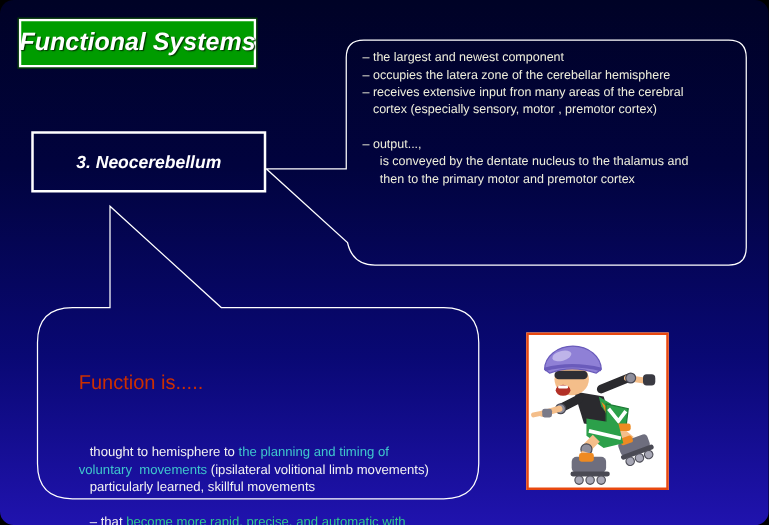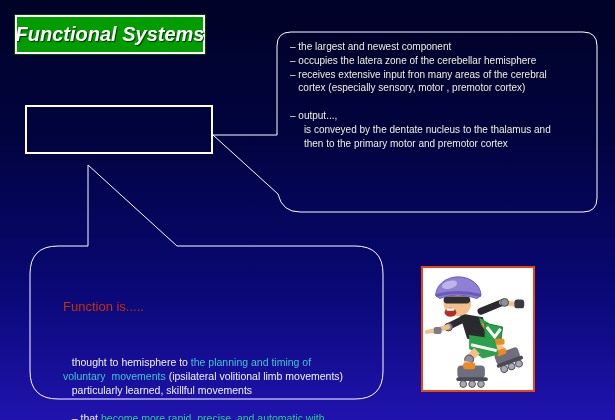--- a/index.html
+++ b/index.html
@@ -1,19 +1,20 @@
 <!DOCTYPE html>
 <html><head>
 <meta charset="utf-8">
 <style>
   html,body { margin:0; padding:0; background:#000; }
   .slide {
     position:relative; width:615px; height:420px; overflow:hidden;
     background: linear-gradient(180deg, #000226 0%, #01033E 32%, #090874 68%, #2013AE 100%);
     font-family:"Liberation Sans","DejaVu Sans",sans-serif;
+    border-radius:11px;
   }
   .title-box {
     position:absolute; left:15px; top:15px; width:186px; height:35px;
     background:#009C00; border:2px solid #FFFFFF; outline:1px solid #063D06;
     display:flex; align-items:center; justify-content:center;
   }
   .title-box span {
     color:#FFFFFF; font-size:20px; font-weight:bold; font-style:italic;
     text-shadow:1px 1px 1px #013301; white-space:nowrap;
   }
@@ -25,39 +26,40 @@
   .topic-box div {
     color:#FFFFFF; font-weight:bold; font-style:italic; font-size:14px; line-height:19px;
     white-space:nowrap;
   }
   svg.overlay { position:absolute; left:0; top:0; }
   .btop {
     position:absolute; left:290px; top:40px; width:302px;
     color:#EFEFDC; font-size:10px; line-height:13.8px; white-space:pre;
   }
   .bbot { position:absolute; left:63px; top:262px; width:316px; white-space:pre; }
-  .bbot .hd { color:#CC2F00; font-size:13px; line-height:18px; margin:0 0 3px 0; }
+  .bbot .hd { color:#CC2F00; font-size:16px; line-height:18px; margin:0 0 3px 0; }
   .bbot .bd { color:#F2F2F2; font-size:10.5px; line-height:14px; }
   .teal1 { color:#3FC6CC; }
   .teal2 { color:#2FC98F; }
   .skater {
     position:absolute; left:421px; top:266px; width:114px; height:126px;
     background:#FFFFFF; border:2px solid #E8480F; box-sizing:border-box;
   }
 </style>
 </head>
 <body>
 
 <div class="slide">
 
   <div class="title-box">
     <span>Functional Systems</span>
   </div>
 
   <div class="topic-box">
+    <div>3. Neocerebellum</div>
   </div>
 
   <svg class="overlay" width="615" height="420" viewBox="0 0 615 420">
     <path d="M 291 32 L 583 32 Q 597 32 597 46 L 597 198 Q 597 212 583 212 L 300 212 Q 282 212 278 194 L 213 135 L 277 135 L 277 46 Q 277 32 291 32 Z" fill="none" stroke="#FFFFFF" stroke-width="1"></path>
     <path d="M 58 246 L 88 246 L 88 165 L 177 246 L 355 246 Q 383 246 383 274 L 383 371 Q 383 399 355 399 L 58 399 Q 30 399 30 371 L 30 274 Q 30 246 58 246 Z" fill="none" stroke="#FFFFFF" stroke-width="1"></path>
   </svg>
 
   <div class="btop">– the largest and newest component
 – occupies the latera zone of the cerebellar hemisphere
 – receives extensive input fron many areas of the cerebral

